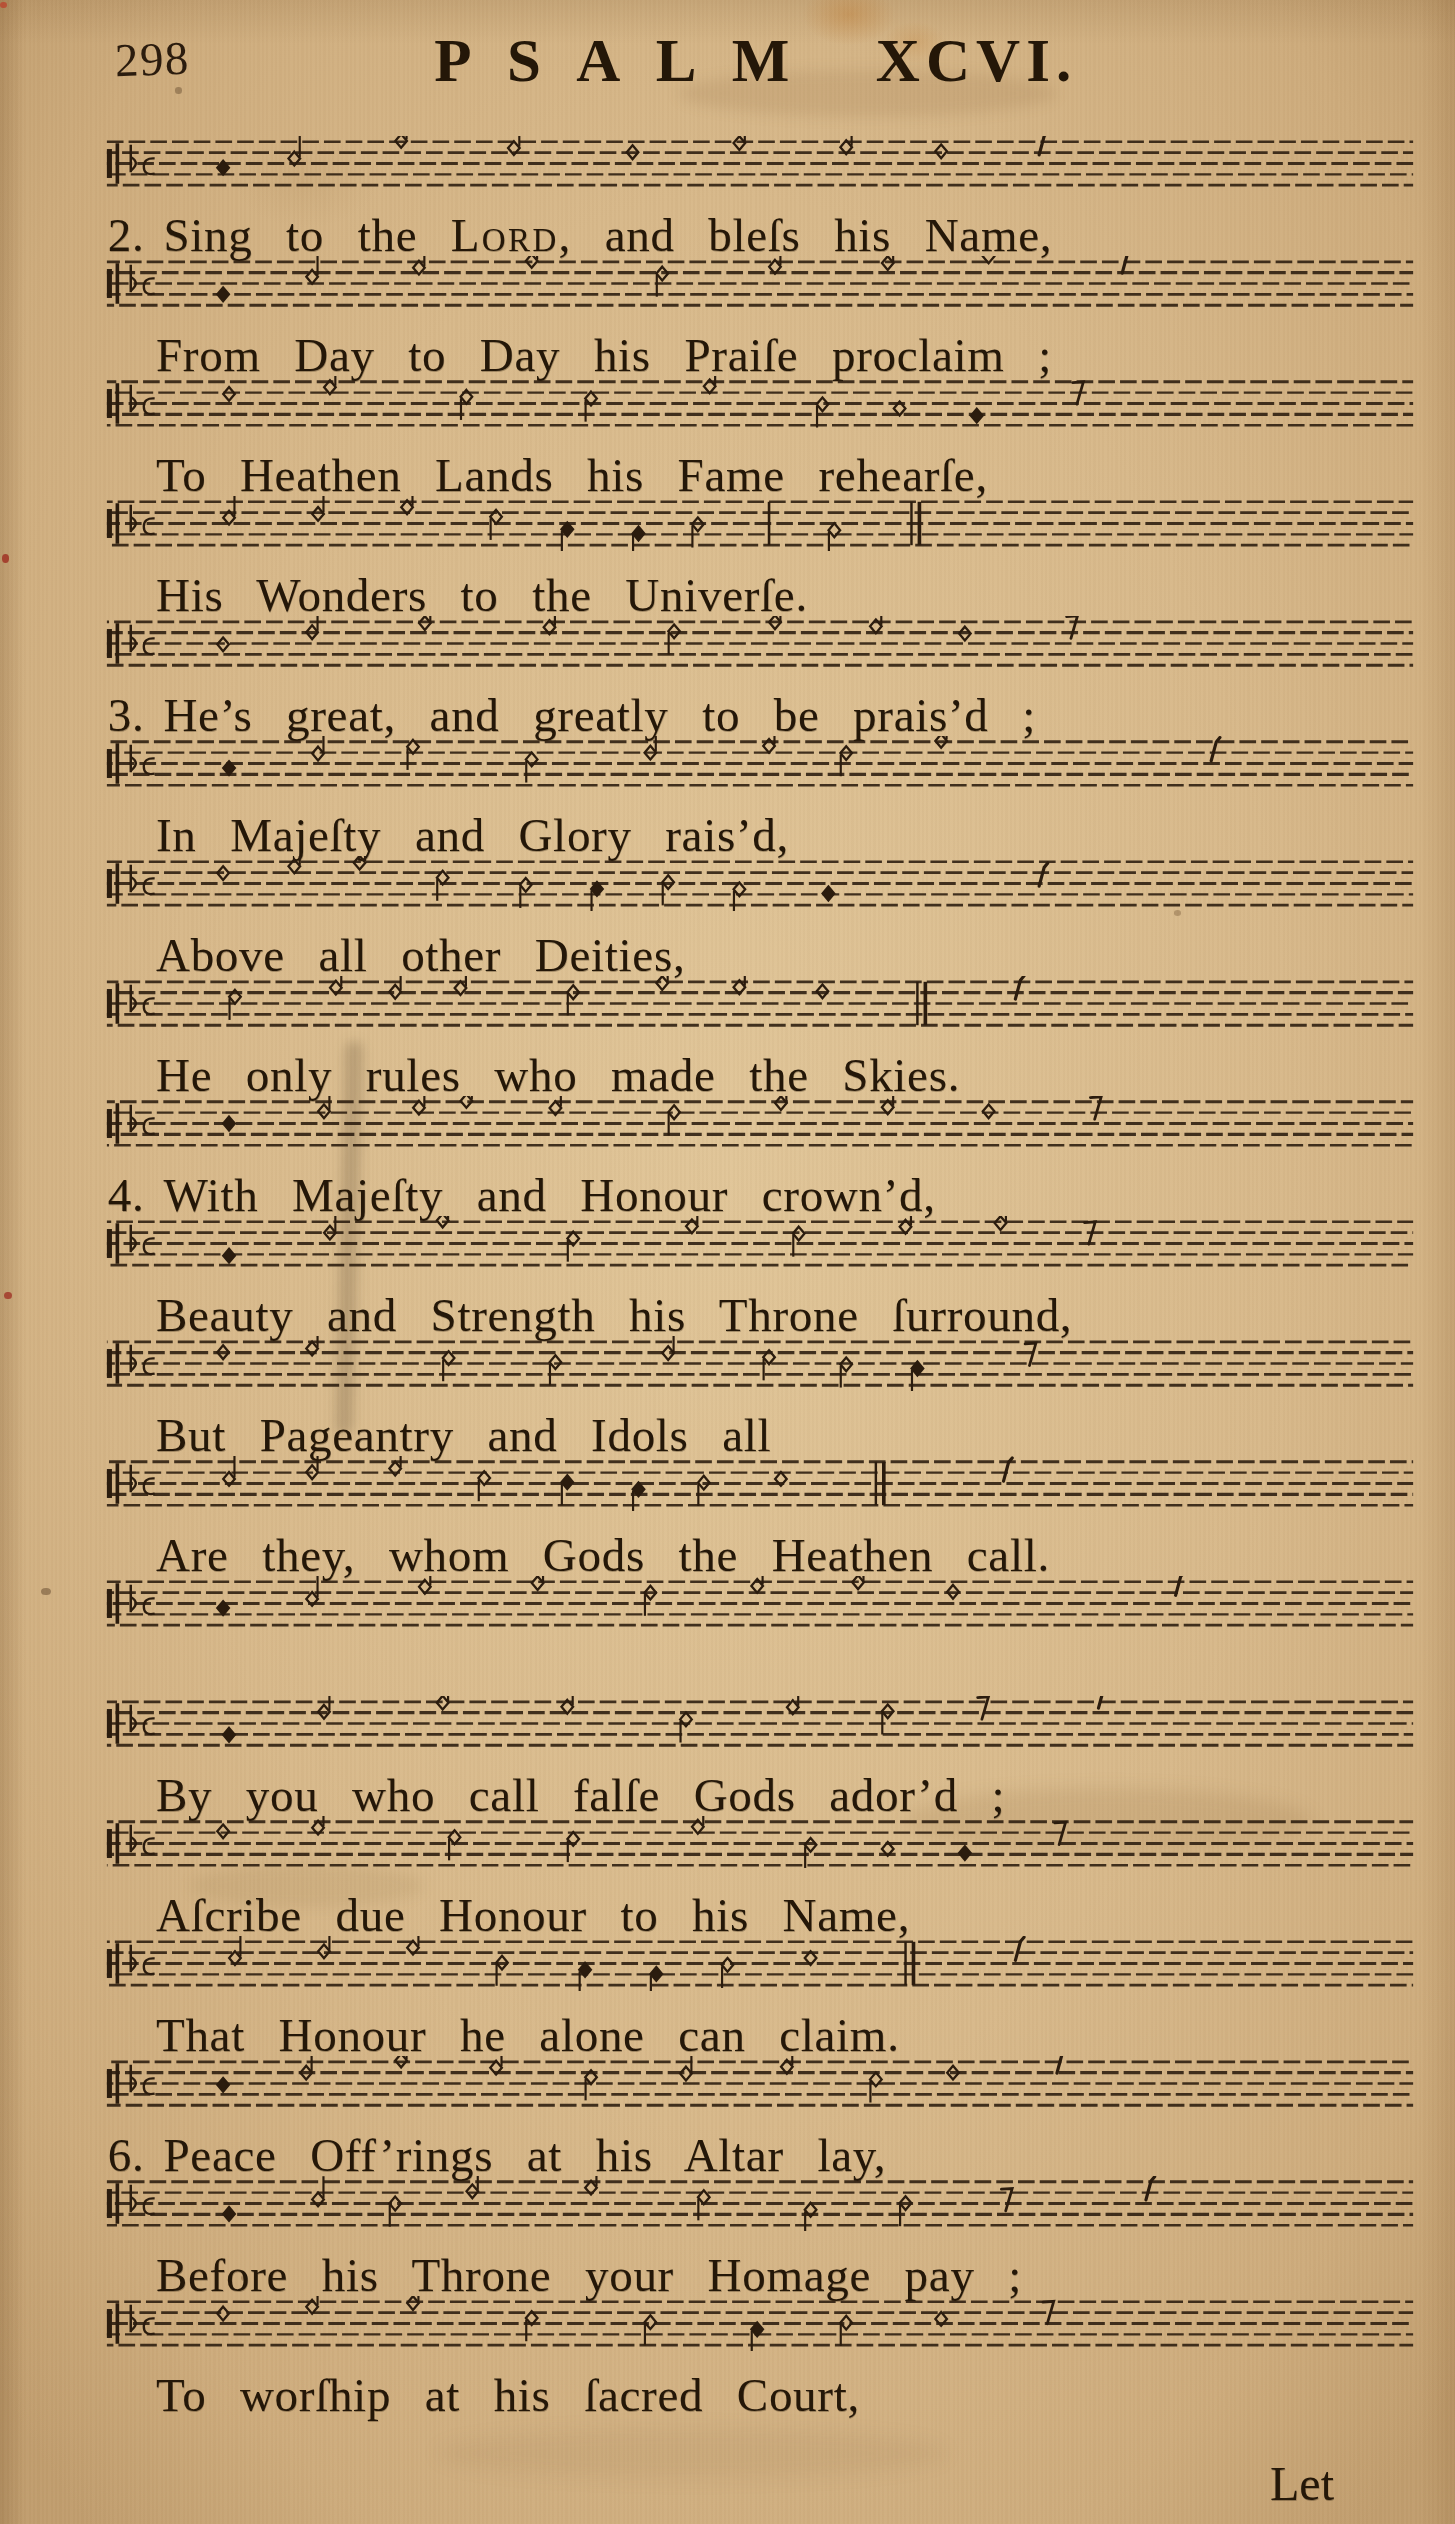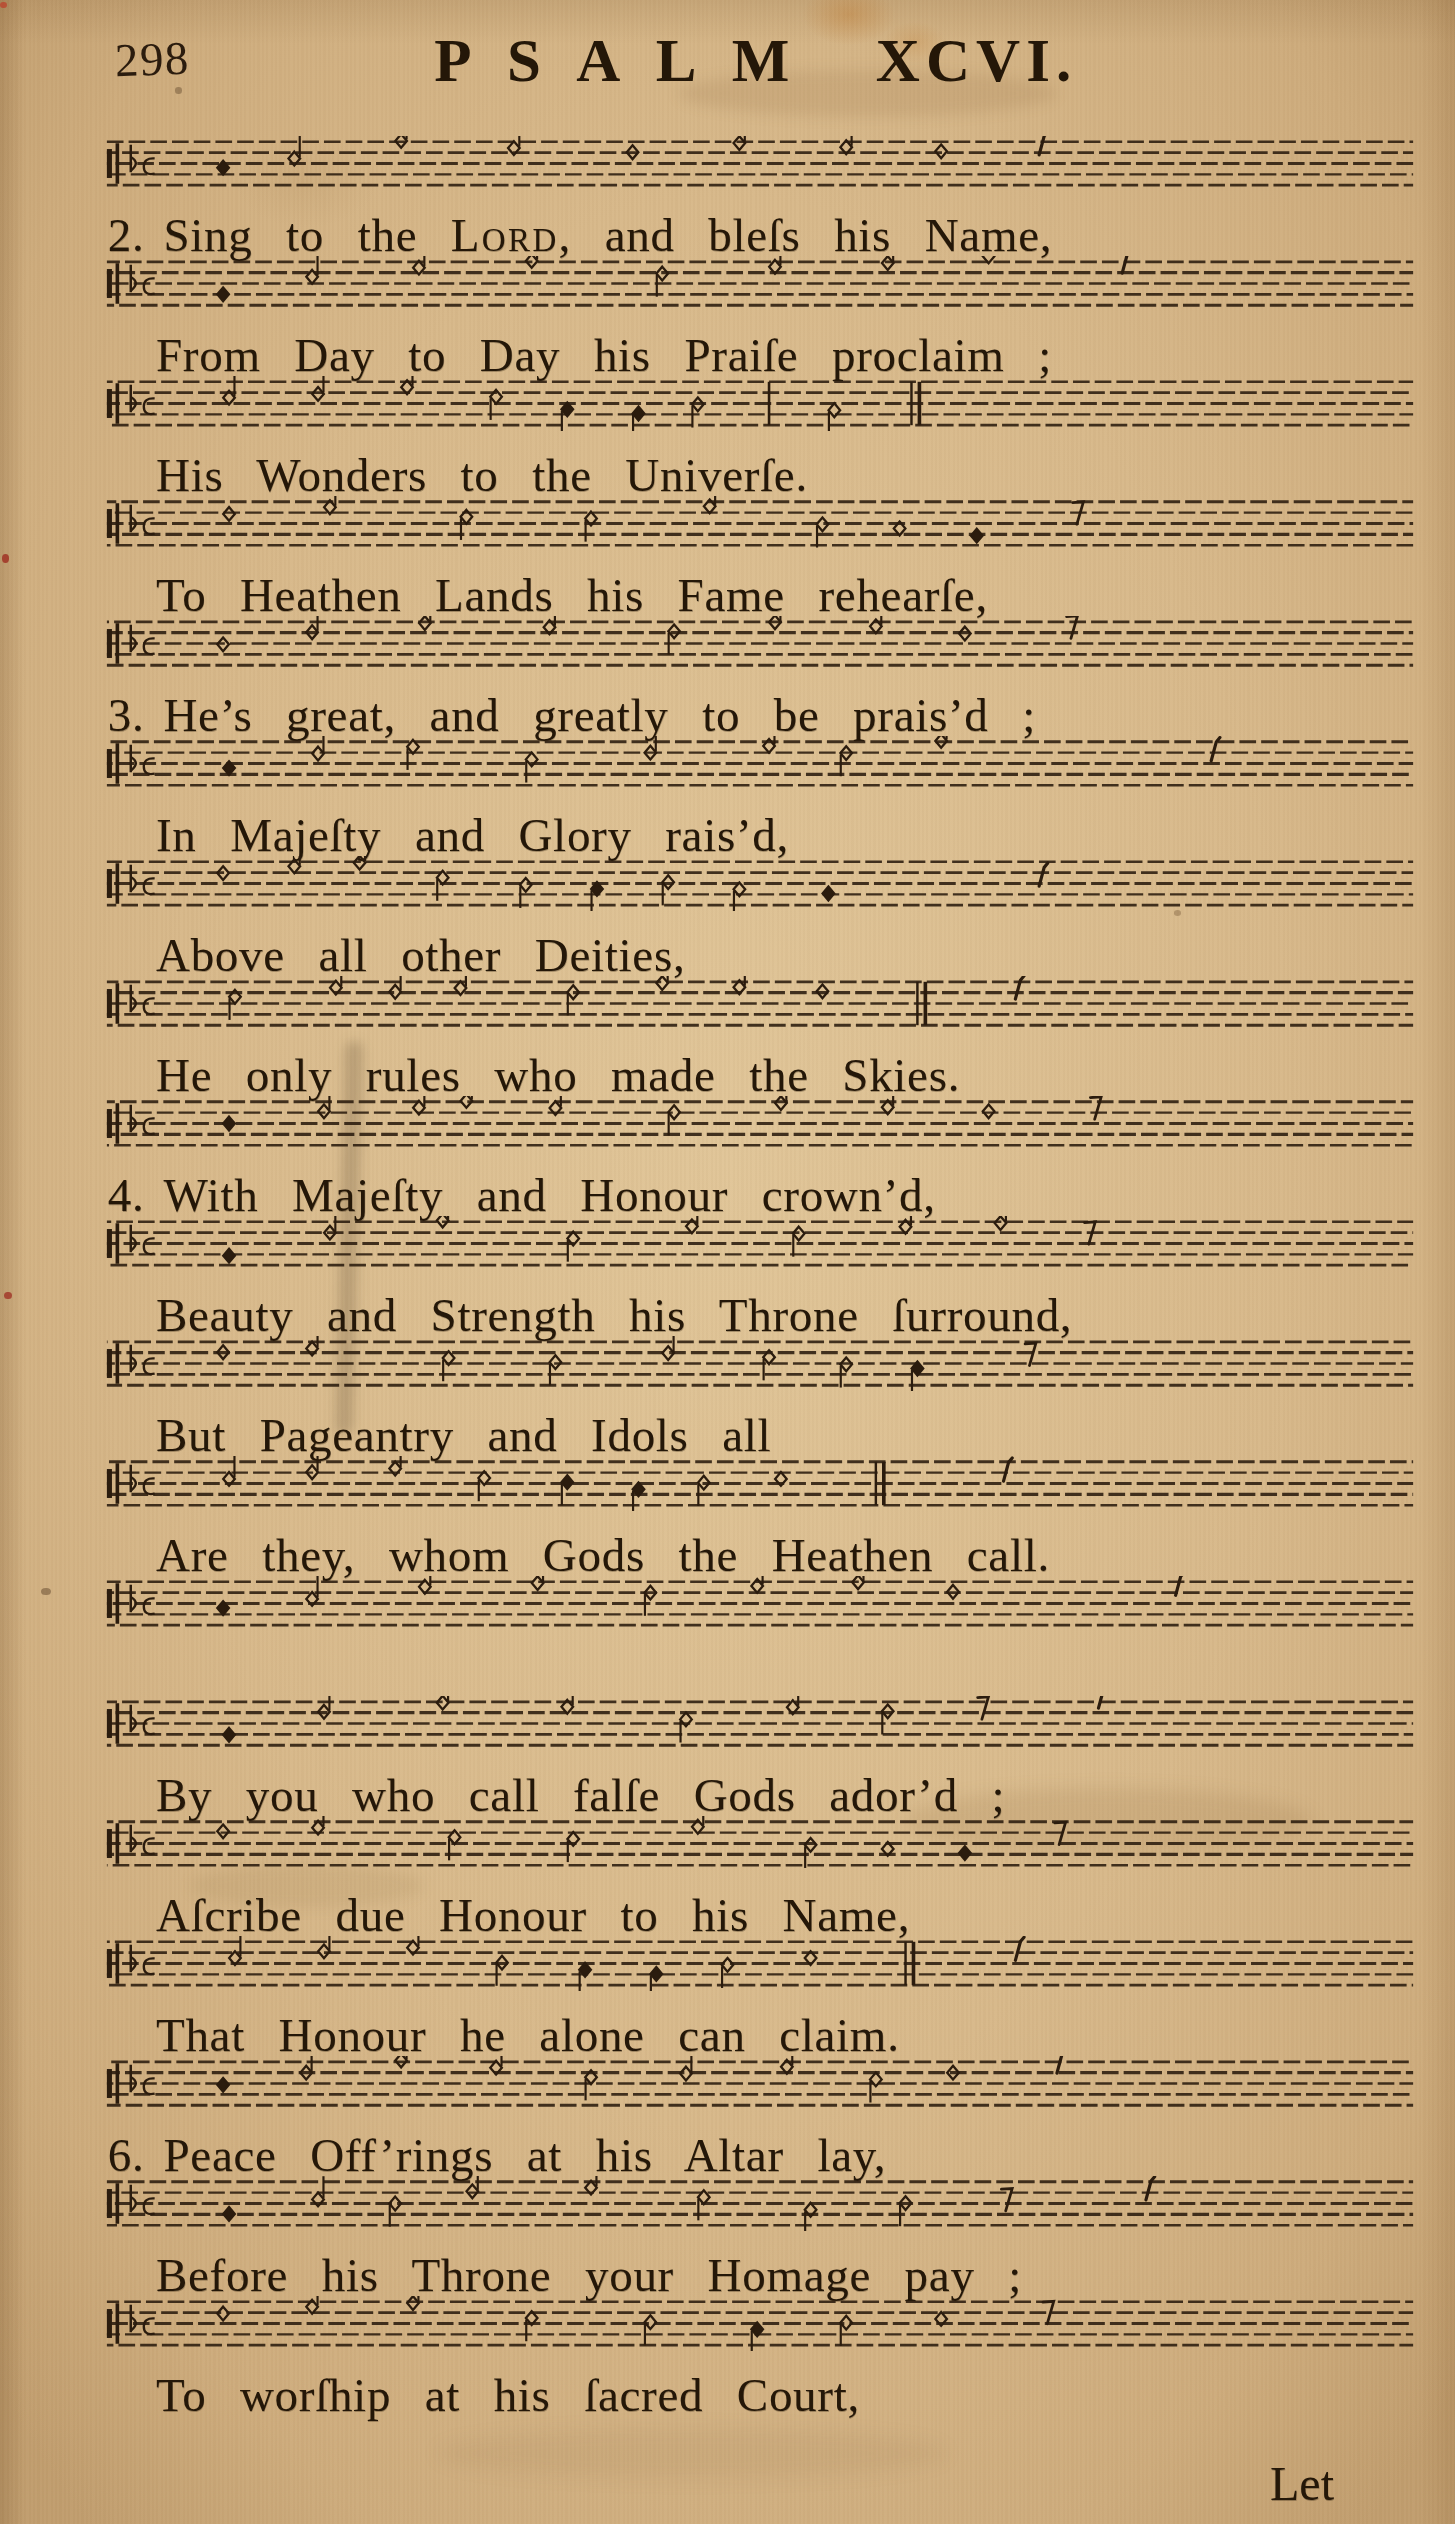--- a/index.html
+++ b/index.html
@@ -128,20 +128,48 @@
         <line x1="930.7" x2="930.7" y1="12.9" y2="-17.1" stroke="#2b1c0e" stroke-width="3"></line>
         <path d="M1079 0.3000000000000007 L1087 9.8 L1079 19.3 L1071 9.8 Z" fill="none" stroke="#2b1c0e" stroke-width="3.2"></path>
         <line x1="1086.5" x2="1086.5" y1="7.800000000000001" y2="-22.2" stroke="#2b1c0e" stroke-width="3"></line>
         <path d="M1218.4 -9 L1226.4 0.5 L1218.4 10 L1210.4 0.5 Z" fill="none" stroke="#2b1c0e" stroke-width="3.2"></path>
         <path d="M1403 23.7 L1410 -2.3000000000000007 L1415 -8.3" fill="none" stroke="#2b1c0e" stroke-width="4.4" stroke-linecap="round"></path>
       </svg>
       <div class="verse"><span>From Day to Day his Praiſe proclaim ;</span></div>
     </div>
     <div class="pair">
       <svg viewBox="0 0 1805 76" width="1316" height="55" class="staff">
+        <line x1="0" x2="1805" y1="8" y2="8" stroke="#2b1c0e" stroke-width="4.3" stroke-dasharray="23 7" stroke-dashoffset="10" opacity="0.88"></line>
+        <line x1="0" x2="1805" y1="23" y2="23" stroke="#2b1c0e" stroke-width="3.3" stroke-dasharray="23 7" stroke-dashoffset="19" opacity="0.88"></line>
+        <line x1="0" x2="1805" y1="38" y2="38" stroke="#2b1c0e" stroke-width="3.8" stroke-dasharray="23 7" stroke-dashoffset="0" opacity="0.88"></line>
+        <line x1="0" x2="1805" y1="53" y2="53" stroke="#2b1c0e" stroke-width="4.3" stroke-dasharray="23 7" stroke-dashoffset="9" opacity="0.88"></line>
+        <line x1="0" x2="1805" y1="68" y2="68" stroke="#2b1c0e" stroke-width="3.3" stroke-dasharray="23 7" stroke-dashoffset="18" opacity="0.88"></line>
+        <rect x="0" y="18" width="7" height="40" fill="#2b1c0e"></rect>
+        <rect x="12" y="10" width="5" height="56" fill="#2b1c0e"></rect>
+        <path d="M33 12 V 50 M33 48 Q47 37 33 29" fill="none" stroke="#2b1c0e" stroke-width="3.4"></path>
+        <path d="M66 31 Q51 30 51 42 Q51 55 66 52" fill="none" stroke="#2b1c0e" stroke-width="3.2"></path>
+        <path d="M168.8 15.3 L176.8 24.8 L168.8 34.3 L160.8 24.8 Z" fill="none" stroke="#2b1c0e" stroke-width="3.2"></path>
+        <path d="M308.20000000000005 6 L316.20000000000005 15.5 L308.20000000000005 25 L300.20000000000005 15.5 Z" fill="none" stroke="#2b1c0e" stroke-width="3.2"></path>
+        <line x1="315.70000000000005" x2="315.70000000000005" y1="13.5" y2="-16.5" stroke="#2b1c0e" stroke-width="3"></line>
+        <path d="M496.8 19.2 L504.8 28.7 L496.8 38.2 L488.8 28.7 Z" fill="none" stroke="#2b1c0e" stroke-width="3.2"></path>
+        <line x1="489.3" x2="489.3" y1="30.7" y2="60.7" stroke="#2b1c0e" stroke-width="3"></line>
+        <path d="M669 21.6 L677 31.1 L669 40.6 L661 31.1 Z" fill="none" stroke="#2b1c0e" stroke-width="3.2"></path>
+        <line x1="661.5" x2="661.5" y1="33.1" y2="63.1" stroke="#2b1c0e" stroke-width="3"></line>
+        <path d="M833 4.800000000000001 L841 14.3 L833 23.8 L825 14.3 Z" fill="none" stroke="#2b1c0e" stroke-width="3.2"></path>
+        <line x1="840.5" x2="840.5" y1="12.3" y2="-17.7" stroke="#2b1c0e" stroke-width="3"></line>
+        <path d="M988.8000000000001 29.700000000000003 L996.8000000000001 39.2 L988.8000000000001 48.7 L980.8000000000001 39.2 Z" fill="none" stroke="#2b1c0e" stroke-width="3.2"></path>
+        <line x1="981.3000000000001" x2="981.3000000000001" y1="41.2" y2="71.2" stroke="#2b1c0e" stroke-width="3"></line>
+        <path d="M1095.4 35.4 L1103.4 44.9 L1095.4 54.4 L1087.4 44.9 Z" fill="none" stroke="#2b1c0e" stroke-width="3.2"></path>
+        <path d="M1202 45.3 L1210 54.8 L1202 64.3 L1194 54.8 Z" fill="#2b1c0e" stroke="#2b1c0e" stroke-width="3.2"></path>
+        <path d="M1334.4 9 L1349.4 8 L1340.4 39" fill="none" stroke="#2b1c0e" stroke-width="3.8" stroke-linecap="round"></path>
+      </svg>
+      <div class="verse"><span>To Heathen Lands his Fame rehearſe,</span></div>
+    </div>
+    <div class="pair">
+      <svg viewBox="0 0 1805 76" width="1316" height="55" class="staff">
         <line x1="0" x2="1805" y1="8" y2="8" stroke="#2b1c0e" stroke-width="3.3" stroke-dasharray="23 7" stroke-dashoffset="15" opacity="0.88"></line>
         <line x1="0" x2="1805" y1="23" y2="23" stroke="#2b1c0e" stroke-width="3.8" stroke-dasharray="23 7" stroke-dashoffset="24" opacity="0.88"></line>
         <line x1="0" x2="1805" y1="38" y2="38" stroke="#2b1c0e" stroke-width="4.3" stroke-dasharray="23 7" stroke-dashoffset="5" opacity="0.88"></line>
         <line x1="0" x2="1805" y1="53" y2="53" stroke="#2b1c0e" stroke-width="3.3" stroke-dasharray="23 7" stroke-dashoffset="14" opacity="0.88"></line>
         <line x1="0" x2="1805" y1="68" y2="68" stroke="#2b1c0e" stroke-width="3.8" stroke-dasharray="23 7" stroke-dashoffset="23" opacity="0.88"></line>
         <rect x="0" y="18" width="7" height="40" fill="#2b1c0e"></rect>
         <rect x="12" y="10" width="5" height="56" fill="#2b1c0e"></rect>
         <path d="M33 12 V 50 M33 48 Q47 37 33 29" fill="none" stroke="#2b1c0e" stroke-width="3.4"></path>
         <path d="M66 31 Q51 30 51 42 Q51 55 66 52" fill="none" stroke="#2b1c0e" stroke-width="3.2"></path>
         <path d="M168.8 20.4 L176.8 29.9 L168.8 39.4 L160.8 29.9 Z" fill="none" stroke="#2b1c0e" stroke-width="3.2"></path>
@@ -161,48 +189,20 @@
         <line x1="915" x2="915" y1="8" y2="68" stroke="#2b1c0e" stroke-width="3.6"></line>
         <path d="M1005.2 37.8 L1013.2 47.3 L1005.2 56.8 L997.2 47.3 Z" fill="none" stroke="#2b1c0e" stroke-width="3.2"></path>
         <line x1="997.7" x2="997.7" y1="49.3" y2="79.3" stroke="#2b1c0e" stroke-width="3"></line>
         <line x1="1111.8" x2="1111.8" y1="8" y2="68" stroke="#2b1c0e" stroke-width="3.4"></line>
         <line x1="1122.8" x2="1122.8" y1="8" y2="68" stroke="#2b1c0e" stroke-width="5"></line>
       </svg>
       <div class="verse"><span>His Wonders to the Univerſe.</span></div>
     </div>
     <div class="pair">
       <svg viewBox="0 0 1805 76" width="1316" height="55" class="staff">
-        <line x1="0" x2="1805" y1="8" y2="8" stroke="#2b1c0e" stroke-width="4.3" stroke-dasharray="23 7" stroke-dashoffset="10" opacity="0.88"></line>
-        <line x1="0" x2="1805" y1="23" y2="23" stroke="#2b1c0e" stroke-width="3.3" stroke-dasharray="23 7" stroke-dashoffset="19" opacity="0.88"></line>
-        <line x1="0" x2="1805" y1="38" y2="38" stroke="#2b1c0e" stroke-width="3.8" stroke-dasharray="23 7" stroke-dashoffset="0" opacity="0.88"></line>
-        <line x1="0" x2="1805" y1="53" y2="53" stroke="#2b1c0e" stroke-width="4.3" stroke-dasharray="23 7" stroke-dashoffset="9" opacity="0.88"></line>
-        <line x1="0" x2="1805" y1="68" y2="68" stroke="#2b1c0e" stroke-width="3.3" stroke-dasharray="23 7" stroke-dashoffset="18" opacity="0.88"></line>
-        <rect x="0" y="18" width="7" height="40" fill="#2b1c0e"></rect>
-        <rect x="12" y="10" width="5" height="56" fill="#2b1c0e"></rect>
-        <path d="M33 12 V 50 M33 48 Q47 37 33 29" fill="none" stroke="#2b1c0e" stroke-width="3.4"></path>
-        <path d="M66 31 Q51 30 51 42 Q51 55 66 52" fill="none" stroke="#2b1c0e" stroke-width="3.2"></path>
-        <path d="M168.8 15.3 L176.8 24.8 L168.8 34.3 L160.8 24.8 Z" fill="none" stroke="#2b1c0e" stroke-width="3.2"></path>
-        <path d="M308.20000000000005 6 L316.20000000000005 15.5 L308.20000000000005 25 L300.20000000000005 15.5 Z" fill="none" stroke="#2b1c0e" stroke-width="3.2"></path>
-        <line x1="315.70000000000005" x2="315.70000000000005" y1="13.5" y2="-16.5" stroke="#2b1c0e" stroke-width="3"></line>
-        <path d="M496.8 19.2 L504.8 28.7 L496.8 38.2 L488.8 28.7 Z" fill="none" stroke="#2b1c0e" stroke-width="3.2"></path>
-        <line x1="489.3" x2="489.3" y1="30.7" y2="60.7" stroke="#2b1c0e" stroke-width="3"></line>
-        <path d="M669 21.6 L677 31.1 L669 40.6 L661 31.1 Z" fill="none" stroke="#2b1c0e" stroke-width="3.2"></path>
-        <line x1="661.5" x2="661.5" y1="33.1" y2="63.1" stroke="#2b1c0e" stroke-width="3"></line>
-        <path d="M833 4.800000000000001 L841 14.3 L833 23.8 L825 14.3 Z" fill="none" stroke="#2b1c0e" stroke-width="3.2"></path>
-        <line x1="840.5" x2="840.5" y1="12.3" y2="-17.7" stroke="#2b1c0e" stroke-width="3"></line>
-        <path d="M988.8000000000001 29.700000000000003 L996.8000000000001 39.2 L988.8000000000001 48.7 L980.8000000000001 39.2 Z" fill="none" stroke="#2b1c0e" stroke-width="3.2"></path>
-        <line x1="981.3000000000001" x2="981.3000000000001" y1="41.2" y2="71.2" stroke="#2b1c0e" stroke-width="3"></line>
-        <path d="M1095.4 35.4 L1103.4 44.9 L1095.4 54.4 L1087.4 44.9 Z" fill="none" stroke="#2b1c0e" stroke-width="3.2"></path>
-        <path d="M1202 45.3 L1210 54.8 L1202 64.3 L1194 54.8 Z" fill="#2b1c0e" stroke="#2b1c0e" stroke-width="3.2"></path>
-        <path d="M1334.4 9 L1349.4 8 L1340.4 39" fill="none" stroke="#2b1c0e" stroke-width="3.8" stroke-linecap="round"></path>
-      </svg>
-      <div class="verse"><span>To Heathen Lands his Fame rehearſe,</span></div>
-    </div>
-    <div class="pair">
-      <svg viewBox="0 0 1805 76" width="1316" height="55" class="staff">
         <line x1="0" x2="1805" y1="8" y2="8" stroke="#2b1c0e" stroke-width="3.8" stroke-dasharray="23 7" stroke-dashoffset="20" opacity="0.88"></line>
         <line x1="0" x2="1805" y1="23" y2="23" stroke="#2b1c0e" stroke-width="4.3" stroke-dasharray="23 7" stroke-dashoffset="1" opacity="0.88"></line>
         <line x1="0" x2="1805" y1="38" y2="38" stroke="#2b1c0e" stroke-width="3.3" stroke-dasharray="23 7" stroke-dashoffset="10" opacity="0.88"></line>
         <line x1="0" x2="1805" y1="53" y2="53" stroke="#2b1c0e" stroke-width="3.8" stroke-dasharray="23 7" stroke-dashoffset="19" opacity="0.88"></line>
         <line x1="0" x2="1805" y1="68" y2="68" stroke="#2b1c0e" stroke-width="4.3" stroke-dasharray="23 7" stroke-dashoffset="0" opacity="0.88"></line>
         <rect x="0" y="18" width="7" height="40" fill="#2b1c0e"></rect>
         <rect x="12" y="10" width="5" height="56" fill="#2b1c0e"></rect>
         <path d="M33 12 V 50 M33 48 Q47 37 33 29" fill="none" stroke="#2b1c0e" stroke-width="3.4"></path>
         <path d="M66 31 Q51 30 51 42 Q51 55 66 52" fill="none" stroke="#2b1c0e" stroke-width="3.2"></path>
         <path d="M160.6 29.700000000000003 L168.6 39.2 L160.6 48.7 L152.6 39.2 Z" fill="none" stroke="#2b1c0e" stroke-width="3.2"></path>

